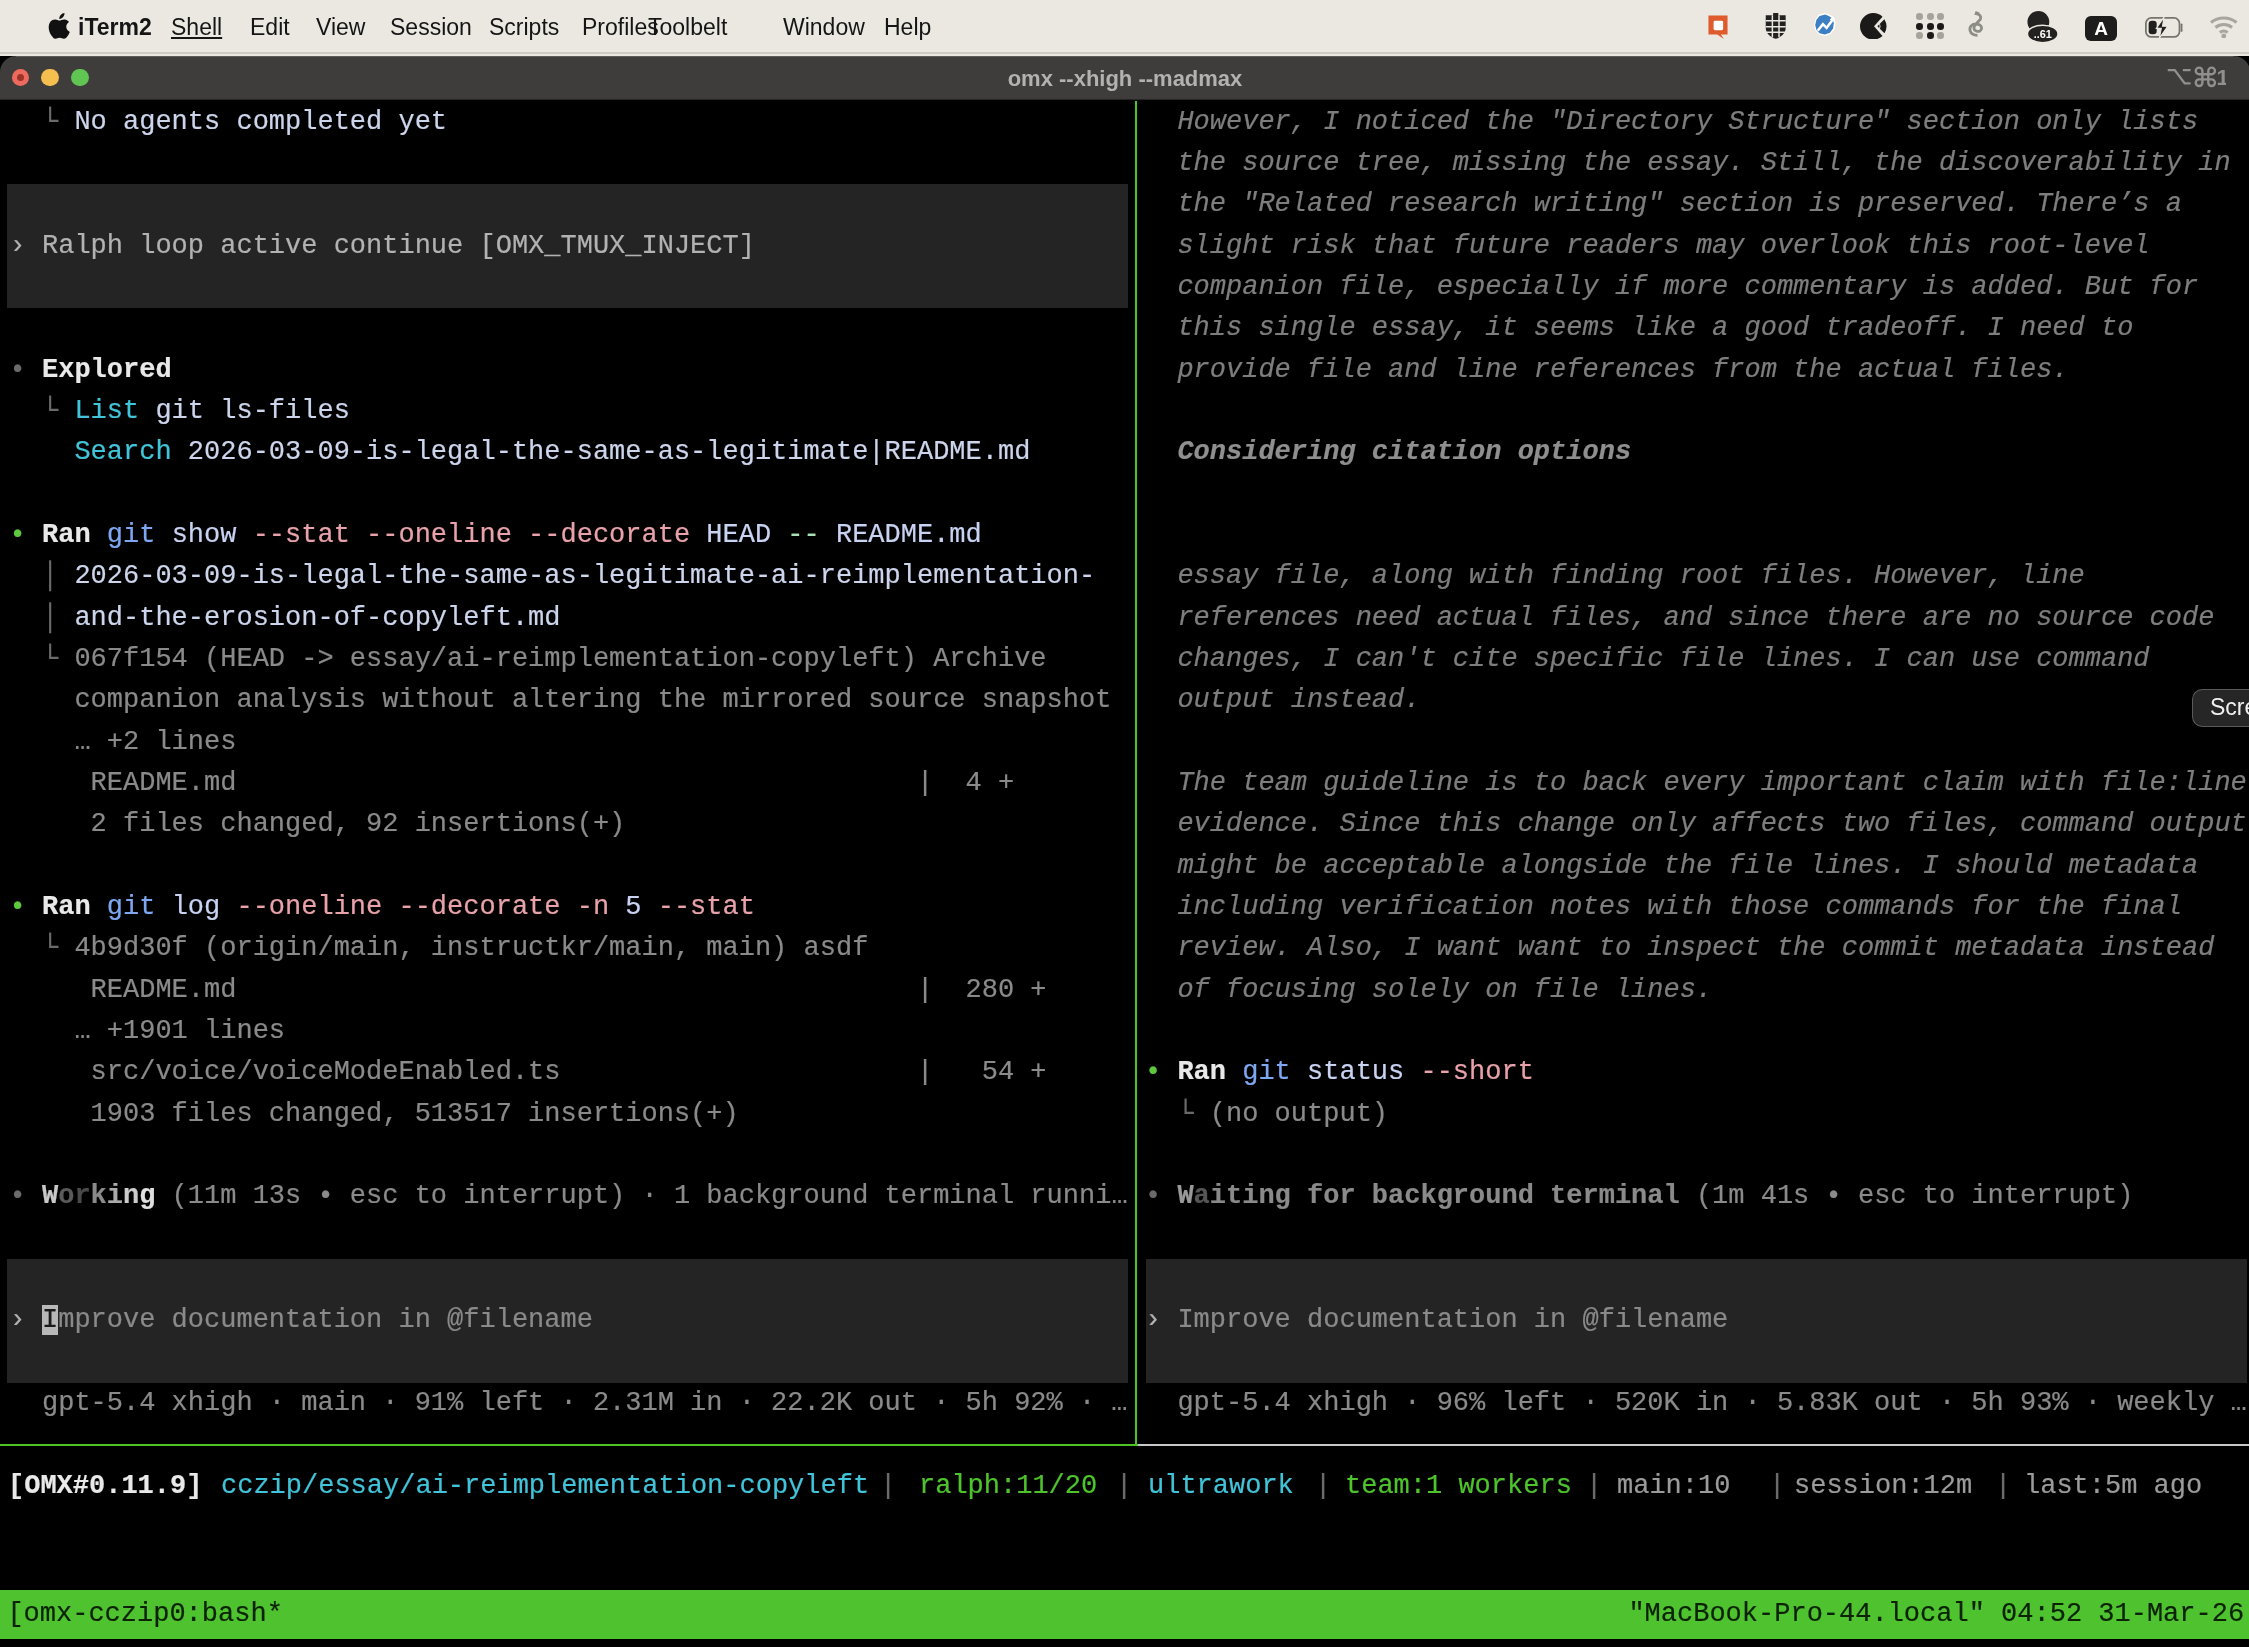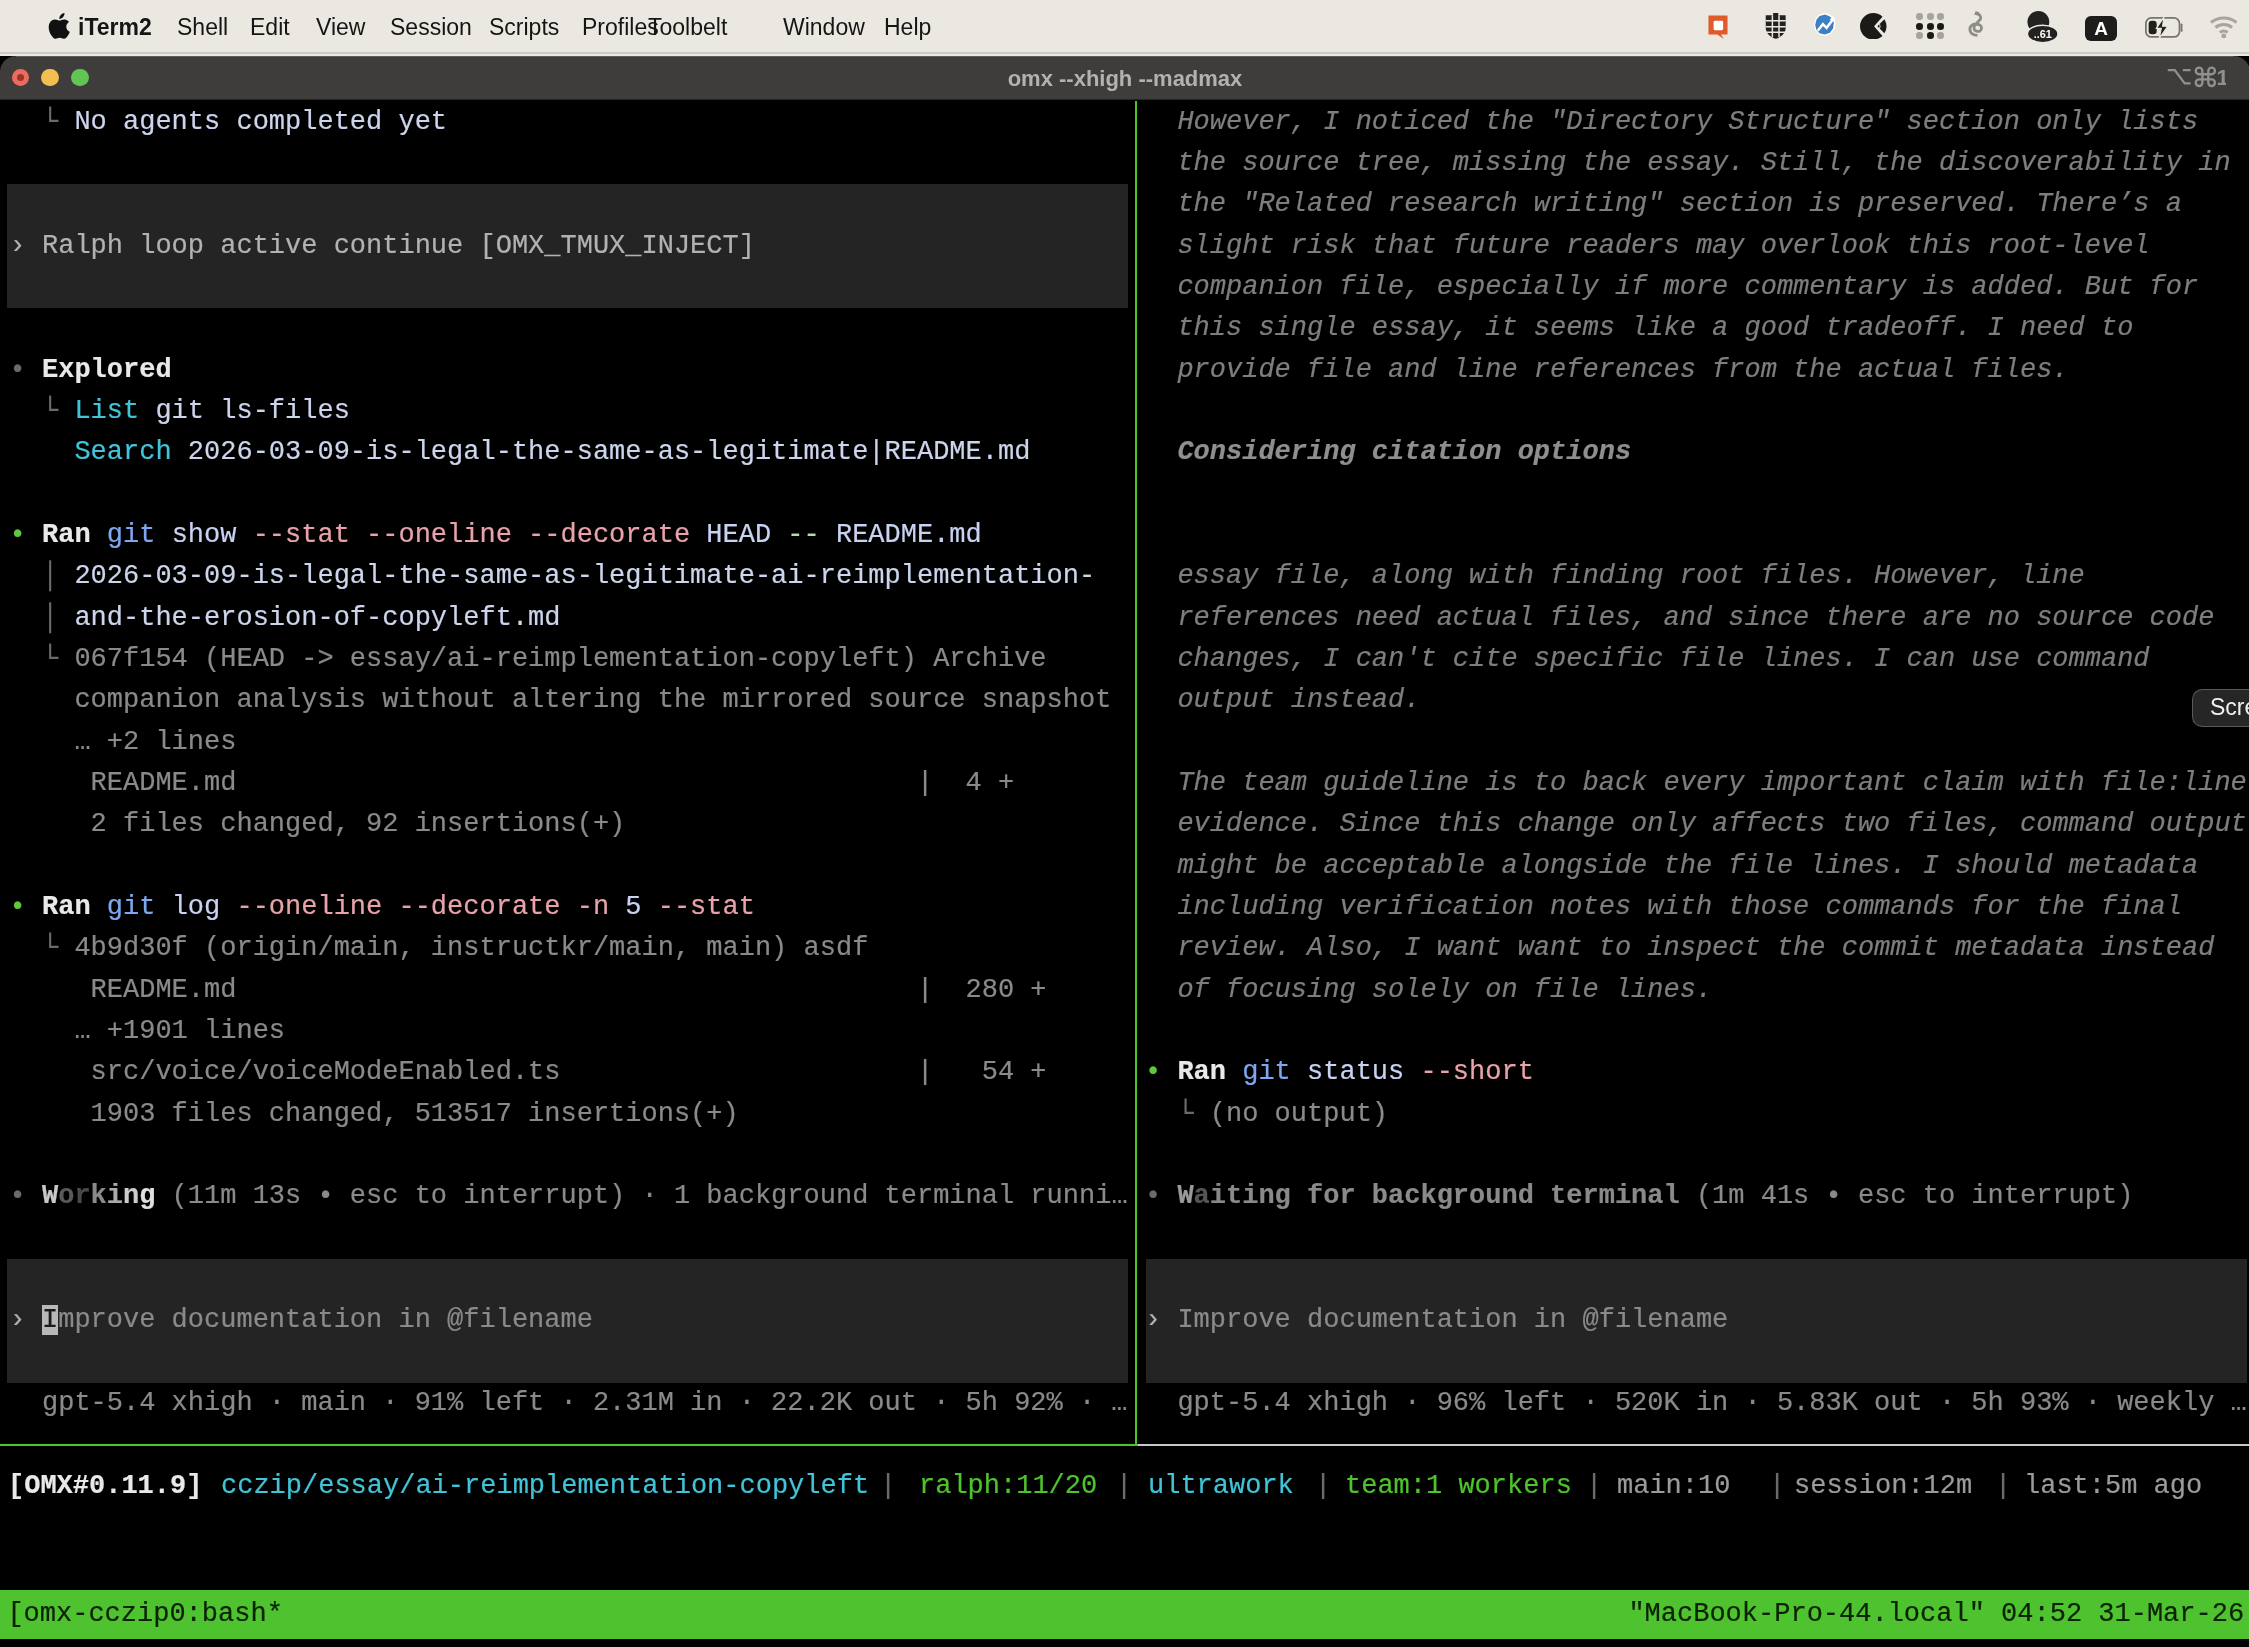--- a/index.html
+++ b/index.html
@@ -1,19 +1,19 @@
 <!DOCTYPE html>
 <html style="font-size:11.8px"><head><meta charset="utf-8"><style>*{margin:0;padding:0;box-sizing:border-box}html,body{width:2250px;height:1648px;overflow:hidden;background:#000}.mb{position:absolute;left:0;top:0;width:2250px;height:56px;background:#eae8e0}.win{position:absolute;left:0;top:56px;width:2250px;height:1591px;background:#000;border-radius:16px 16px 0 0;overflow:hidden}.tb{position:absolute;left:0;top:0;width:2250px;height:44px;background:#3e3d3b;border-bottom:0.7px solid #262626}.tl{position:absolute;border-radius:50%;width:17.7px;height:17.7px;top:12.5px}.mr{position:absolute;white-space:pre;font-family:"Liberation Mono",monospace;font-size:27px;line-height:41px;color:#8a8a8a;letter-spacing:0;-webkit-text-stroke-width:0.2px}.w{color:#ccd5ec}.b{color:#e9e9e9;font-weight:bold}.cy{color:#41c4d9}.bl{color:#7ea7f2}.pw{color:#c8d3f2}.pk{color:#e9a2aa}.mi{color:#abe0b5}.gn{color:#5fc93e}.dm{color:#6b6b6b}.g{color:#8a8a8a}.gi{color:#7e7e7e;font-style:italic}.bgi{color:#8f8f8f;font-weight:bold;font-style:italic}.cyi{color:#45b0c4;font-style:italic}.bb{font-weight:bold}.s1{color:#c8c8c8}.s2{color:#5a5a5a}.s3{color:#4a4a4a}.s4{color:#8a8a8a}.s5{color:#aaaaaa}.s6{color:#cccccc}.s7{color:#e0e0e0}.t1{color:#999999}.t2{color:#555555}.t3{color:#888888}.pr{color:#b2b2b2}.bx{color:#b2b2b2}.cur{background:#b8b8b8;color:#1a1a1a}.box{position:absolute;background:#242424}.menu{position:absolute;font-family:"Liberation Sans",sans-serif;font-size:23px;color:#151515;top:14px}</style></head><body>
 <div class="mb"></div>
 <div style="position:absolute;left:0;top:52px;width:2250px;height:1.5px;background:rgba(0,0,0,0.12)"></div>
 <svg style="position:absolute;left:47px;top:11.8px" width="23.6" height="28" viewBox="0 0 17 20">
     <path fill="#111" d="M13.9 10.6c0-2.3 1.9-3.4 2-3.5-1.1-1.6-2.8-1.8-3.4-1.8-1.4-.1-2.8.8-3.5.8-.7 0-1.9-.8-3.1-.8C4.3 5.3 2.8 6.2 2 7.6c-1.6 2.8-.4 7 1.2 9.3.8 1.1 1.7 2.4 2.9 2.3 1.2 0 1.6-.7 3-.7s1.8.7 3.1.7c1.3 0 2.1-1.2 2.9-2.3.9-1.3 1.3-2.6 1.3-2.7-.1 0-2.5-1-2.5-3.6zM11.6 3.6c.6-.8 1.1-1.9 1-3-.9 0-2.1.6-2.7 1.4-.6.7-1.2 1.9-1 2.9 1 .1 2.1-.5 2.7-1.3z"></path>
   </svg>
 <div class="menu" style="left:78px;font-weight:bold;">iTerm2</div>
-<div class="menu" style="left:177px;">Shell</div>
+<div class="menu" style="left:171px;text-decoration:underline;">Shell</div>
 <div class="menu" style="left:250px;">Edit</div>
 <div class="menu" style="left:316px;">View</div>
 <div class="menu" style="left:390px;">Session</div>
 <div class="menu" style="left:489px;">Scripts</div>
 <div class="menu" style="left:582px;">Profiles</div>
 <div class="menu" style="left:648px;">Toolbelt</div>
 <div class="menu" style="left:783px;">Window</div>
 <div class="menu" style="left:884px;">Help</div>
 <svg style="position:absolute;left:1707px;top:14px" width="22" height="25" viewBox="0 0 30 34">
     <path fill="#df5b2b" d="M2 2h26v26h-9l4 6-9-6H2z"></path>

